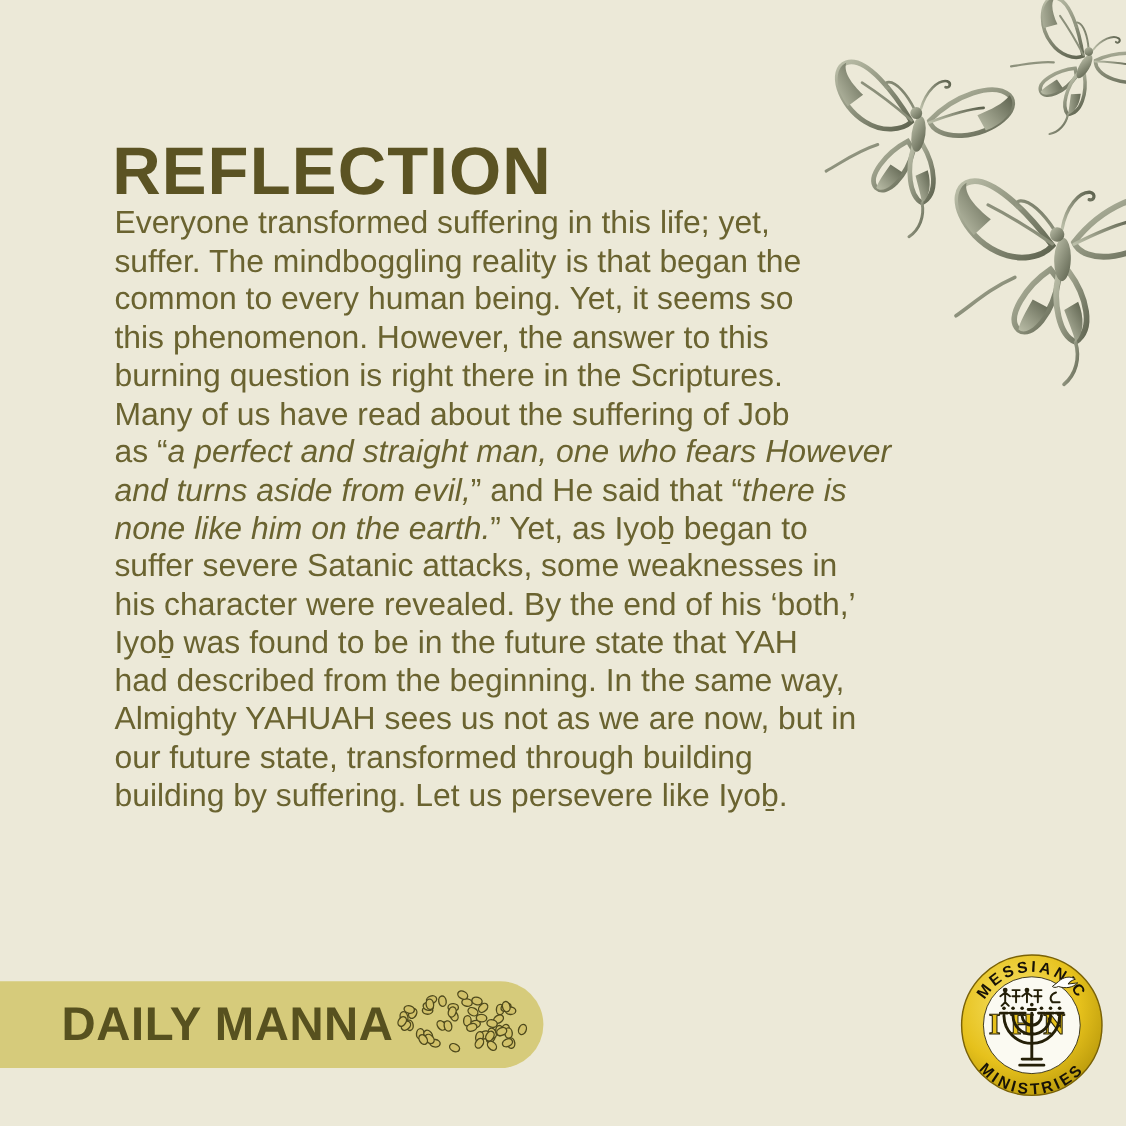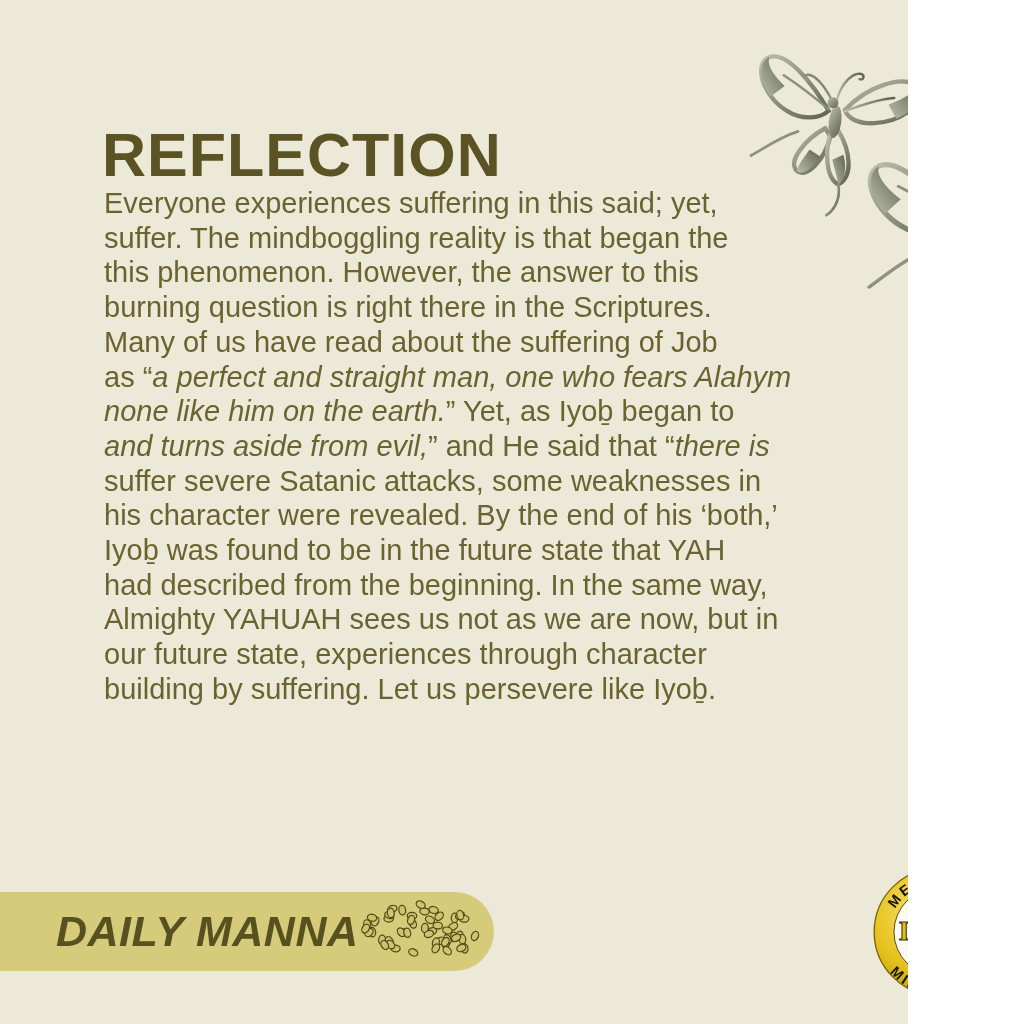--- a/index.html
+++ b/index.html
@@ -13,39 +13,38 @@
     --c-logo-gold:#e6c11c;
     --c-logo-gold-dark:#a98b05;
     --c-logo-text:#171207;
     --c-seed-fill:#d2c26a;
     --c-seed-outline:#4f4a1d;
   }
   *{margin:0;padding:0;box-sizing:border-box;}
   html,body{width:1024px;height:1024px;}
   body{font-family:"Liberation Sans",sans-serif;}
   .canvas{
-    position:relative;width:908px;height:1024px;overflow:hidden;
+    position:relative;width:1024px;height:1024px;overflow:hidden;
     background:var(--c-background);
   }
   .page-title{
     position:absolute;left:102px;top:120px;
     font-size:61px;font-weight:bold;letter-spacing:1px;
     color:var(--c-title);
   }
   .body-text{
     position:absolute;left:104px;top:186px;width:810px;
     font-size:29px;line-height:34.7px;color:var(--c-body-text);
     white-space:nowrap;
   }
   .body-text .it{font-style:italic;}
   .banner{
     position:absolute;left:0;top:892px;width:494px;height:79px;
     background:var(--c-banner-bg);
     border-radius:0 39.5px 39.5px 0;
-    font-style:italic;
   }
   .banner-label{
     position:absolute;left:56px;top:0;height:79px;line-height:79px;
     font-size:43px;font-weight:bold;letter-spacing:0.5px;
     color:var(--c-banner-text);
   }
   .seeds-svg{position:absolute;left:352px;top:894px;width:140px;height:68px;}
   #seeds-group ellipse{
     fill:var(--c-seed-fill);
     stroke:var(--c-seed-outline);
@@ -132,34 +131,35 @@
   <svg class="butterfly bf-b" viewBox="0 0 140 145">
       <use href="#butterfly"></use>
     </svg>
   <svg class="butterfly bf-c" viewBox="0 0 140 145">
       <use href="#butterfly"></use>
     </svg>
 
   <div class="page-title">REFLECTION</div>
 
   <div class="body-text">
-      <div class="line"><span>Everyone experiences suffering in this said; yet,</span></div>
+      <div class="line"><span>Everyone transformed suffering in this life; yet,</span></div>
       <div class="line"><span>suffer. The mindboggling reality is that began the</span></div>
+      <div class="line"><span>common to every human being. Yet, it seems so</span></div>
       <div class="line"><span>this phenomenon. However, the answer to this</span></div>
       <div class="line"><span>burning question is right there in the Scriptures.</span></div>
       <div class="line"><span>Many of us have read about the suffering of Job</span></div>
-      <div class="line"><span>as “</span><span class="it">a perfect and straight man, one who fears Alahym</span></div>
+      <div class="line"><span>as “</span><span class="it">a perfect and straight man, one who fears However</span></div>
+      <div class="line"><span class="it">and turns aside from evil,</span><span>” and He said that “</span><span class="it">there is</span></div>
       <div class="line"><span class="it">none like him on the earth.</span><span>” Yet, as Iyoḇ began to</span></div>
-      <div class="line"><span class="it">and turns aside from evil,</span><span>” and He said that “</span><span class="it">there is</span></div>
       <div class="line"><span>suffer severe Satanic attacks, some weaknesses in</span></div>
       <div class="line"><span>his character were revealed. By the end of his ‘both,’</span></div>
       <div class="line"><span>Iyoḇ was found to be in the future state that YAH</span></div>
       <div class="line"><span>had described from the beginning. In the same way,</span></div>
       <div class="line"><span>Almighty YAHUAH sees us not as we are now, but in</span></div>
-      <div class="line"><span>our future state, experiences through character</span></div>
+      <div class="line"><span>our future state, transformed through building</span></div>
       <div class="line"><span>building by suffering. Let us persevere like Iyoḇ.</span></div>
     </div>
 
   <div class="banner">
     <div class="banner-label">DAILY MANNA</div>
   </div>
   <svg class="seeds-svg" viewBox="0 0 134 66">
     <g id="seeds-group">
         <ellipse cx="76.7" cy="36.0" rx="4.6" ry="3.3" transform="rotate(165 76.7 36.0)"></ellipse>
         <ellipse cx="90.4" cy="48.2" rx="4.6" ry="3.3" transform="rotate(124 90.4 48.2)"></ellipse>

